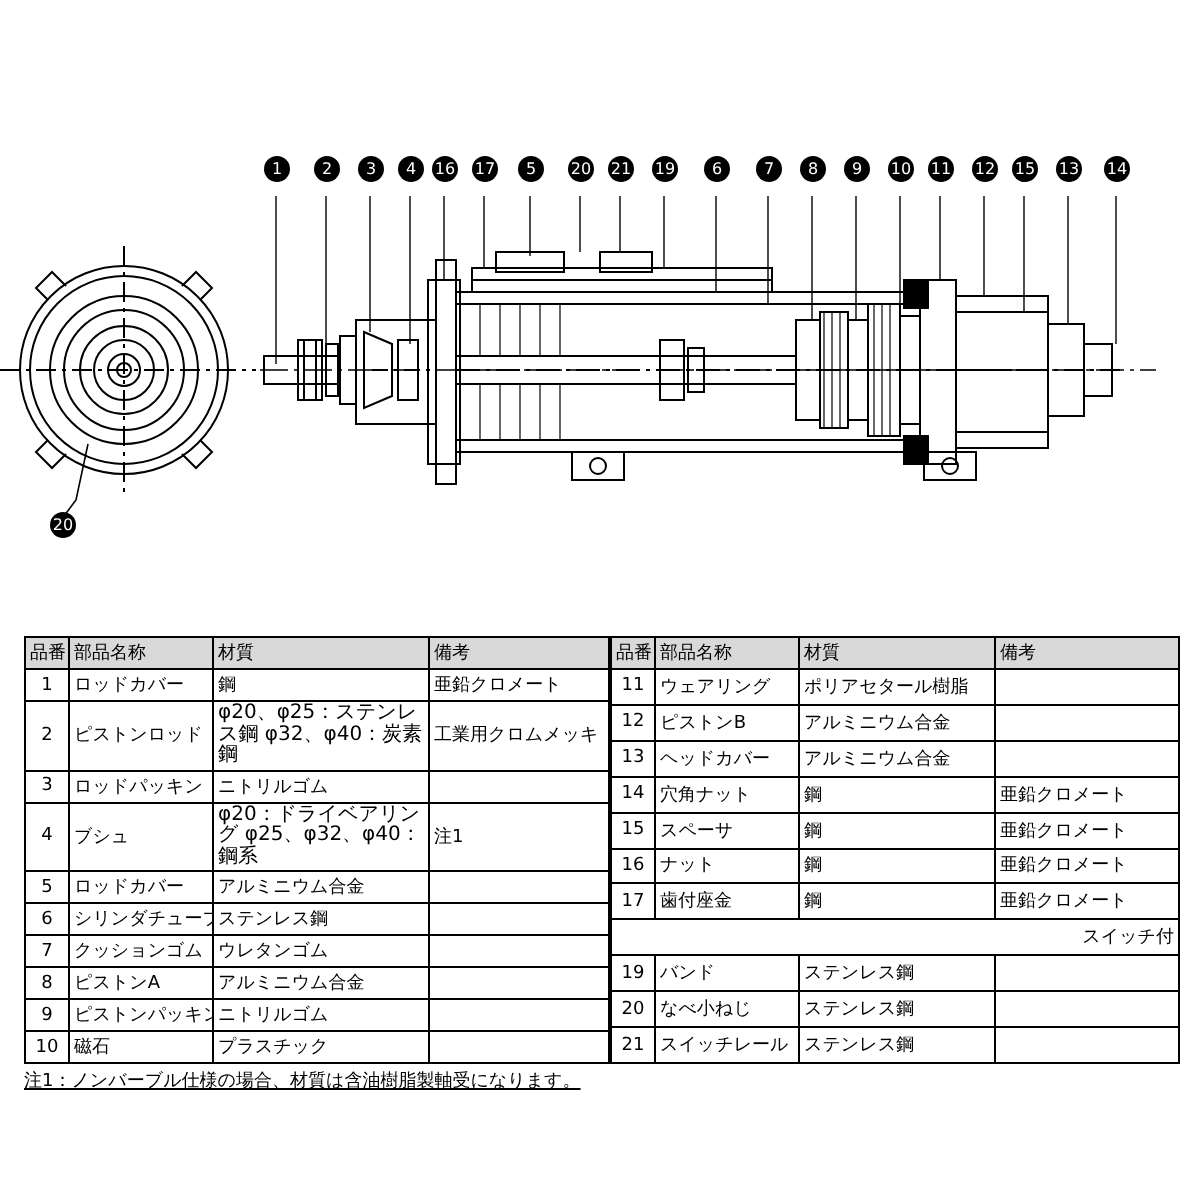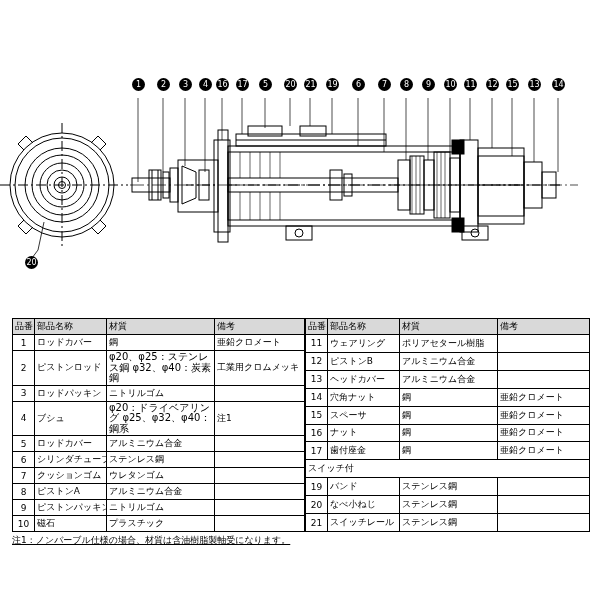--- a/index.html
+++ b/index.html
@@ -110,21 +110,21 @@
   .tbl-right col.c-mat   { width: 98px; }
   .tbl-right col.c-rem   { width: 92px; }
 
   td.multiline {
     white-space: normal;
     line-height: 1.05;
     font-size: 10px;
   }
   td.tall { height: 26px; }
   td.vcenter { vertical-align: middle; }
-  .span-cell { text-align: left; }
+  .span-cell { text-align: right; }
 
   #footnote {
     position: absolute;
     left: 12px;
     top: 534px;
     font-size: 9px;
     text-decoration: underline;
   }
 </style>
 </head>

